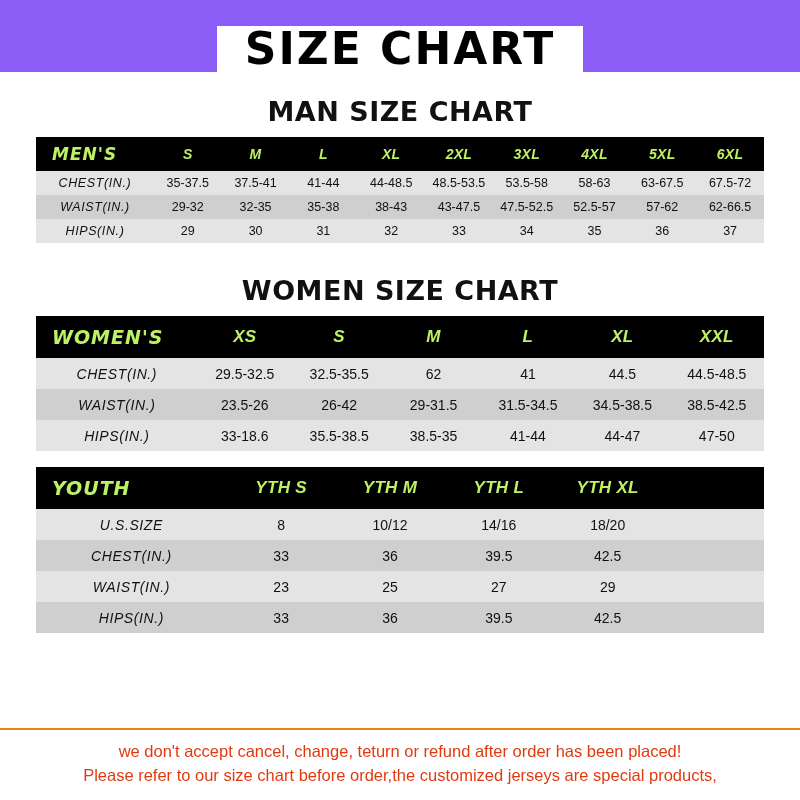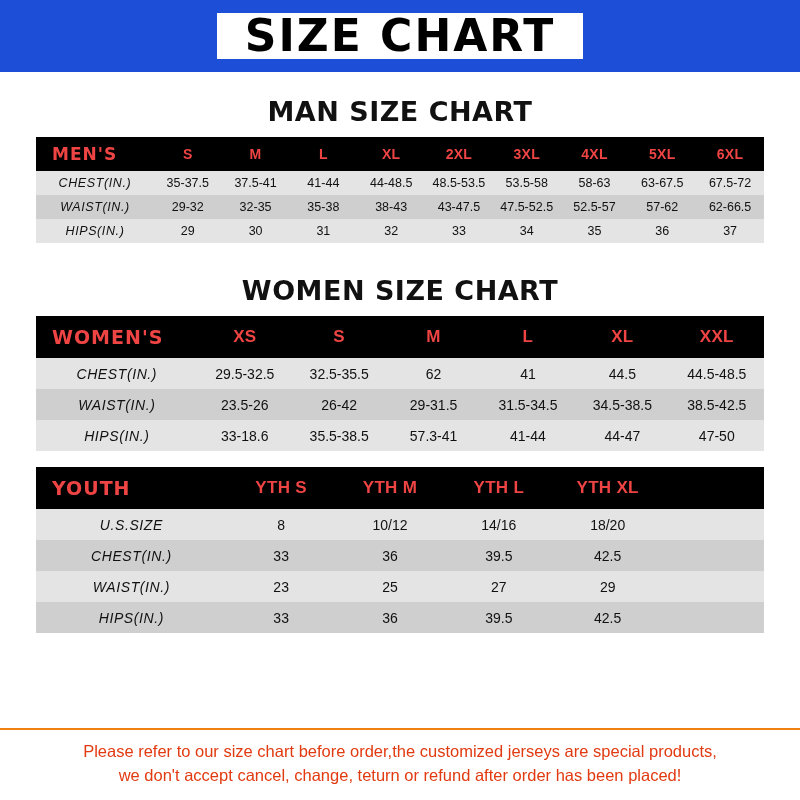--- a/index.html
+++ b/index.html
@@ -17,24 +17,24 @@
     width: 800px;
     height: 800px;
     position: relative;
     background: #ffffff;
     box-sizing: border-box;
     display: flex;
     flex-direction: column;
   }
   
   .header-band {
-    background: #1d4ed8;
+    background: #8b5cf6;
     height: 72px;
     display: flex;
-    align-items: center;
+    align-items: flex-end;
     justify-content: center;
     position: relative;
   }
   .header-title {
     font-family: "DejaVu Sans", sans-serif;
     font-weight: bold;
     font-size: 44px;
     letter-spacing: 2px;
     color: #000000;
     background: #ffffff;
@@ -70,25 +70,26 @@
     color: #111111;
     font-family: "Liberation Sans", sans-serif;
     padding: 0;
     height: 24px;
     vertical-align: middle;
   }
   table.size-table thead tr {
     background: #000000;
   }
   table.size-table thead th {
-    color: #ef4444;
+    color: #bef264;
     font-weight: bold;
     height: 34px;
     font-size: 14px;
     letter-spacing: 0.3px;
+    font-style: italic;
   }
   table.size-table thead th.rowlabel {
     font-family: "DejaVu Sans", sans-serif;
     font-size: 17px;
     letter-spacing: 1px;
     text-align: left;
     padding-left: 16px;
   }
   table.size-table tbody tr.odd { background: #e4e4e4; }
   table.size-table tbody tr.even { background: #cfcfcf; }
@@ -225,21 +226,21 @@
           <td>26-42</td>
           <td>29-31.5</td>
           <td>31.5-34.5</td>
           <td>34.5-38.5</td>
           <td>38.5-42.5</td>
         </tr>
         <tr class="odd">
           <td class="rowlabel">HIPS(IN.)</td>
           <td>33-18.6</td>
           <td>35.5-38.5</td>
-          <td>57.3-41</td>
+          <td>38.5-35</td>
           <td>41-44</td>
           <td>44-47</td>
           <td>47-50</td>
         </tr>
       </tbody>
     </table>
   </div>
 
   <div class="section youth-sec">
     <table class="size-table">
@@ -284,17 +285,17 @@
           <td>36</td>
           <td>39.5</td>
           <td>42.5</td>
           <td></td>
         </tr>
       </tbody>
     </table>
   </div>
 
   <div class="footer-note">
+    <div>we don't accept cancel, change, teturn or refund after order has been placed!</div>
     <div>Please refer to our size chart before order,the customized jerseys are special products,</div>
-    <div>we don't accept cancel, change, teturn or refund after order has been placed!</div>
   </div>
 
 </div>
 
 </body></html>

